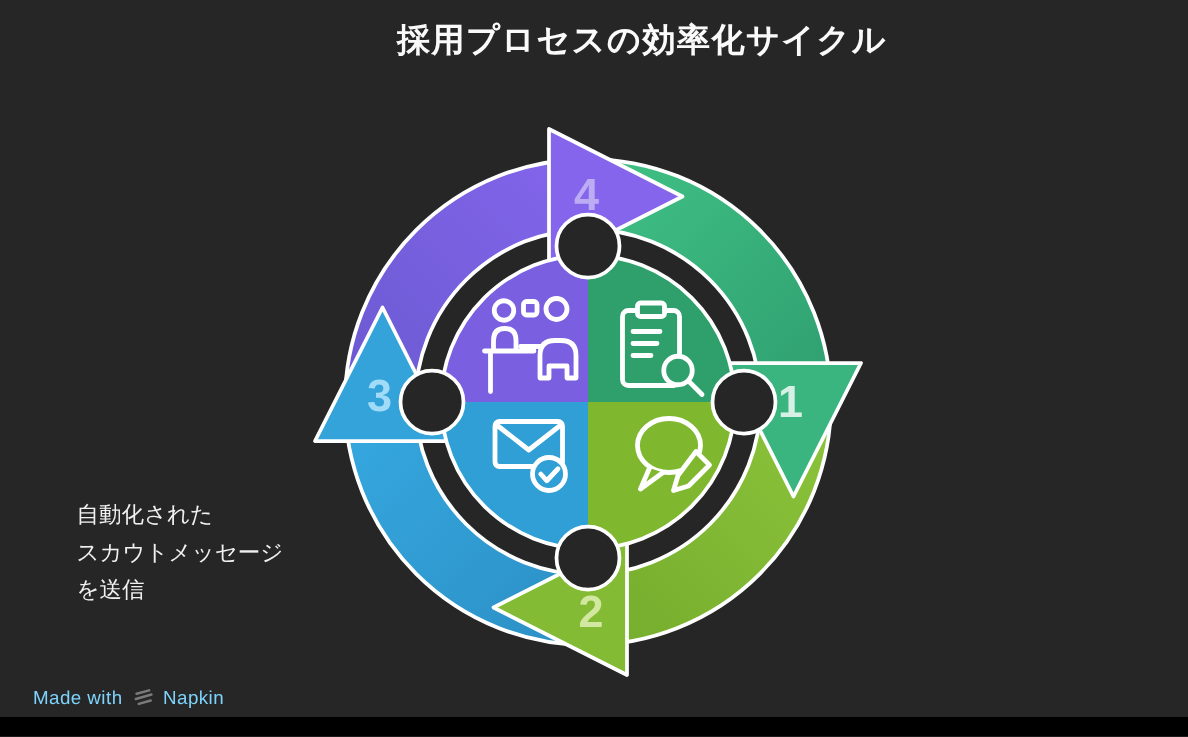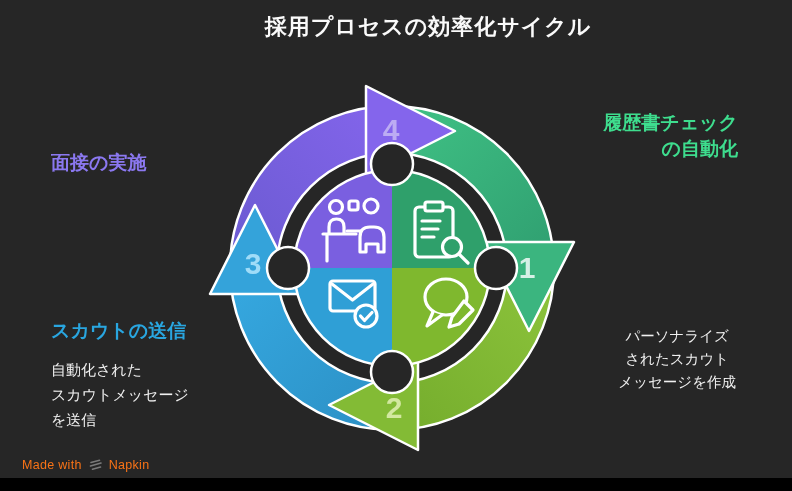--- a/index.html
+++ b/index.html
@@ -25,21 +25,21 @@
   #label-step2 .step-desc{margin-top:11px;text-align:center;font-size:14.5px;line-height:23px;}
   
   #label-step3{top:318px;left:51px;text-align:left;}
   #label-step3 .step-title{color:#29a6e0;}
   #label-step3 .step-desc{margin-top:13px;line-height:25px;}
   
   #label-step4{top:150px;left:51px;text-align:left;}
   #label-step4 .step-desc{margin-top:13px;}
   #footer{
     left:22px;top:457px;display:flex;align-items:flex-end;gap:6px;
-    color:#f97316;font-size:12.5px;letter-spacing:.3px;
+    color:#7dd3fc;font-size:12.5px;letter-spacing:.3px;
   }
   #bottom-bar{left:0;right:0;top:478px;height:13px;background:#000;}
   svg{display:block;}
   #diagram{left:0;top:0;}
   .arcStroke{stroke:#fff;stroke-width:2.5;stroke-linejoin:round;}
   .icon{fill:none;stroke:#fff;stroke-width:3.2;stroke-linecap:round;stroke-linejoin:round;}
   .stepnum{font-weight:700;font-size:30px;text-anchor:middle;}
 </style>
 </head>
 <body>
@@ -128,39 +128,32 @@
 
   <g>
     <text class="stepnum" x="391" y="140" fill="#bcacf3">4</text>
     <text class="stepnum" x="527" y="278" fill="#d6f0e6">1</text>
     <text class="stepnum" x="394" y="418" fill="#d2e8a0">2</text>
     <text class="stepnum" x="253" y="274" fill="#a0dcf8">3</text>
   </g>
 </svg>
 
 <div id="label-step1" class="abs">
-  <div class="step-title">履歴書チェック
-の自動化</div>
 </div>
 
 <div id="label-step2" class="abs">
-  <div class="step-desc">パーソナライズ
-されたスカウト
-メッセージを作成</div>
 </div>
 
 <div id="label-step3" class="abs">
-  <div class="step-title">スカウトの送信</div>
   <div class="step-desc">自動化された
 スカウトメッセージ
 を送信</div>
 </div>
 
 <div id="label-step4" class="abs">
-  <div class="step-title" style="color:#8b78f0;">面接の実施</div>
 </div>
 
 <div id="footer" class="abs">
   <span>Made with</span>
   <svg width="15" height="15" viewBox="0 0 15 15">
     <path d="M3 5.5 L11.5 3.2 M2.5 9 L13 6 M4.5 12.3 L12.5 10" stroke="#7a7a7a" stroke-width="1.6" stroke-linecap="round" fill="none"></path>
   </svg>
   <span>Napkin</span>
 </div>
 

